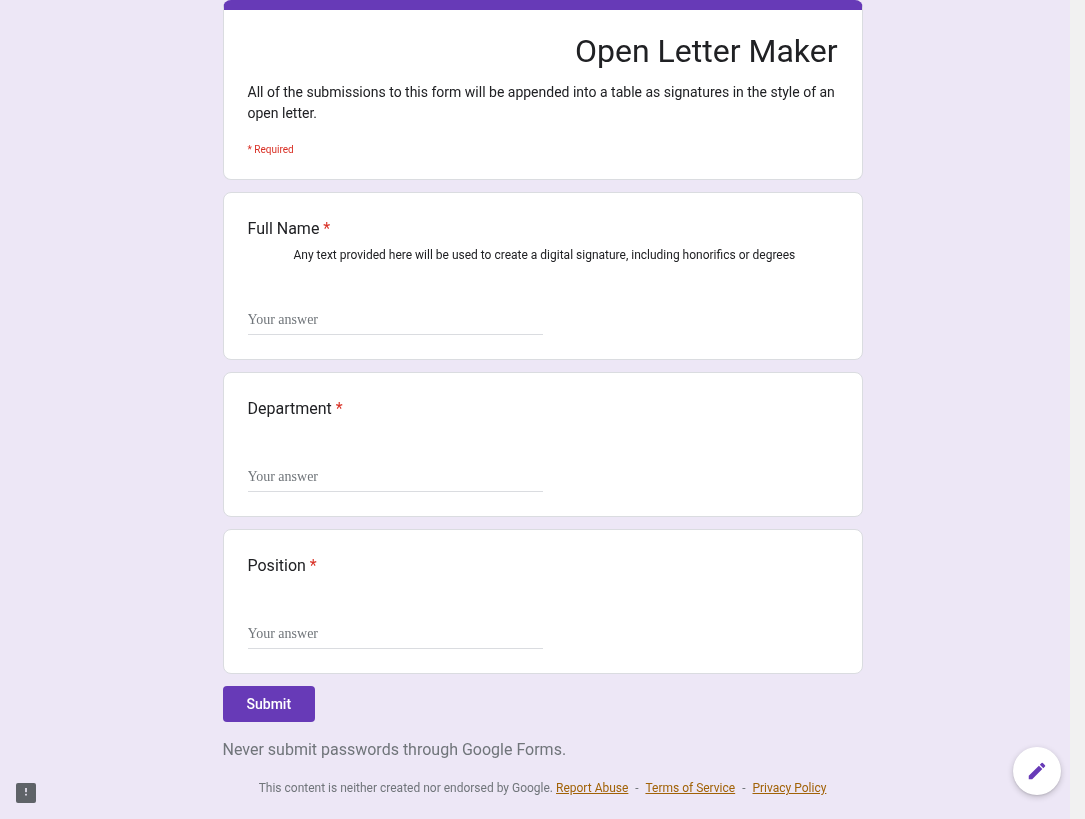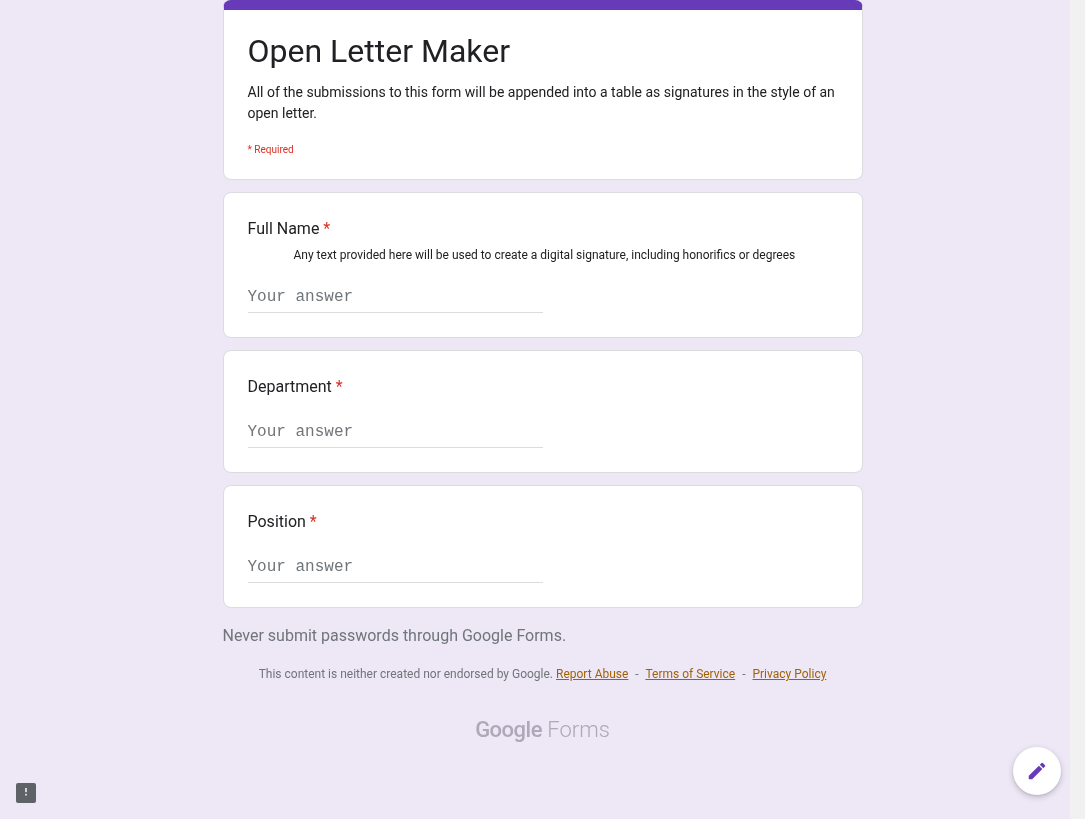--- a/index.html
+++ b/index.html
@@ -26,20 +26,21 @@
     border-top: 10px solid #673ab7;
     border-top-left-radius: 8px;
     border-top-right-radius: 8px;
     padding-top: 22px;
   }
   .title {
     font-size: 32px;
     font-weight: 400;
     line-height: 1.2;
     color: #202124;
+    text-align: right;
   }
   .description {
     font-size: 14px;
     margin-top: 12px;
     line-height: 1.5;
     color: #202124;
   }
   .required-note {
     color: #d93025;
     font-size: 10px;
@@ -56,27 +57,27 @@
   .question-helper {
     font-size: 12px;
     color: #202124;
     margin-top: 6px;
     line-height: 1.4;
     margin-left: 46px;
   }
   .answer-input {
     border: none;
     border-bottom: 1px solid #dadce0;
-    font-size: 16px;
+    font-size: 14px;
     padding: 4px 0 6px 0;
     width: 295px;
-    margin-top: 20px;
+    margin-top: 44px;
     outline: none;
     color: #202124;
-    font-family: Liberation Mono, monospace;
+    font-family: Liberation Serif, serif;
   }
   .answer-input::placeholder {
     color: #70757a;
   }
   .submit-row {
     display: flex;
     align-items: center;
   }
   .submit-btn {
     background: #673ab7;
@@ -186,20 +187,23 @@
     <input type="text" class="answer-input" placeholder="Your answer" style="">
   </div>
 
   <div class="card">
     <div class="question-label">
       <span>Position</span><span class="asterisk"> *</span>
     </div>
     <input type="text" class="answer-input" placeholder="Your answer" style="">
   </div>
 
+  <div class="submit-row">
+    <button class="submit-btn">Submit</button>
+  </div>
 
   <div class="warning">Never submit passwords through Google Forms.</div>
 
   <div class="footer-line">
     <span>This content is neither created nor endorsed by Google.</span>
     <span> </span>
     <a href="#">Report Abuse</a>
     <span class="footer-sep">-</span>
     <a href="#">Terms of Service</a>
     <span class="footer-sep">-</span>

